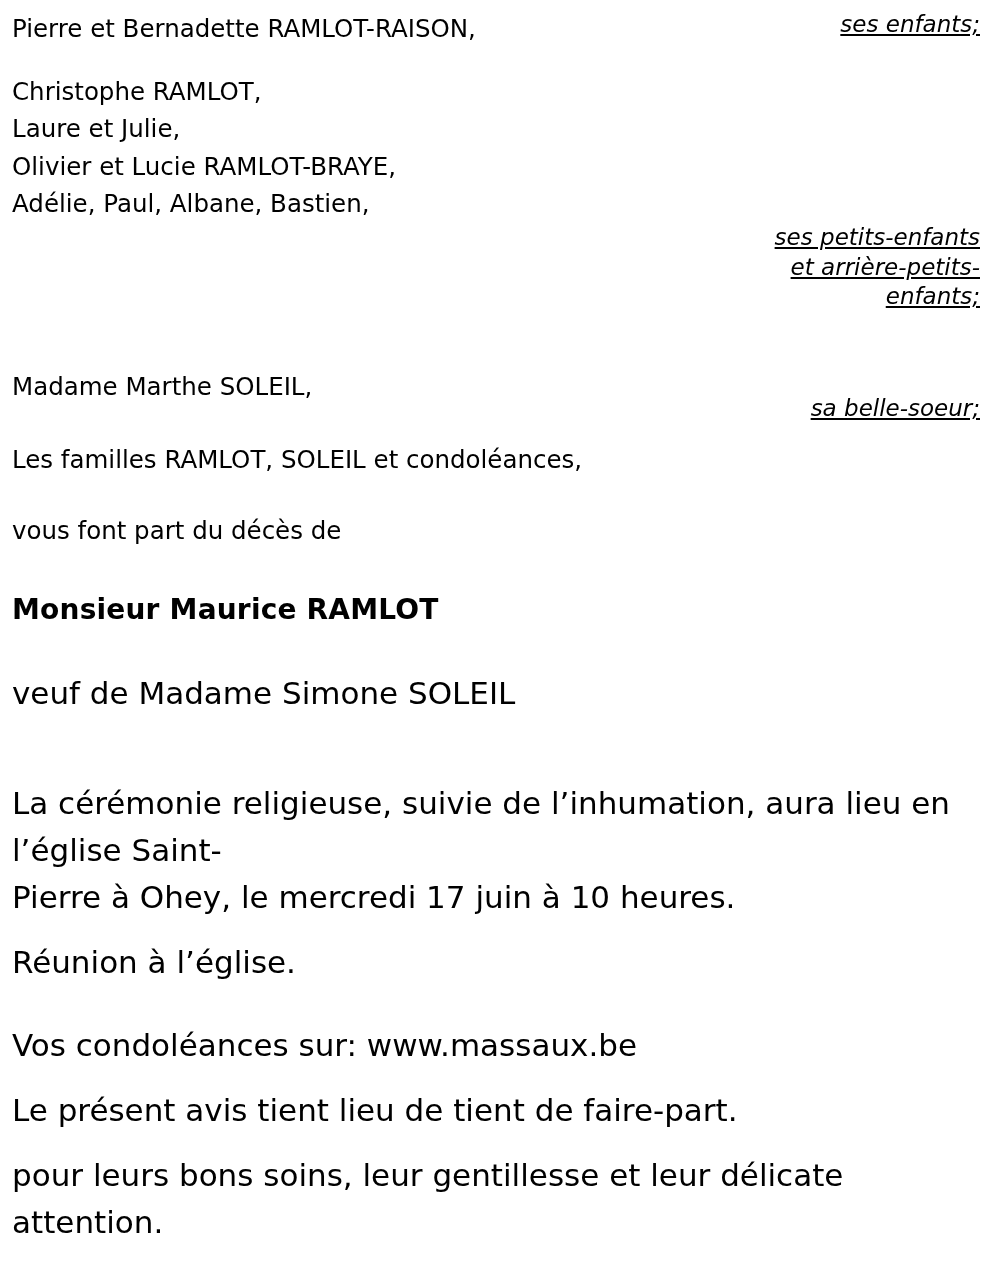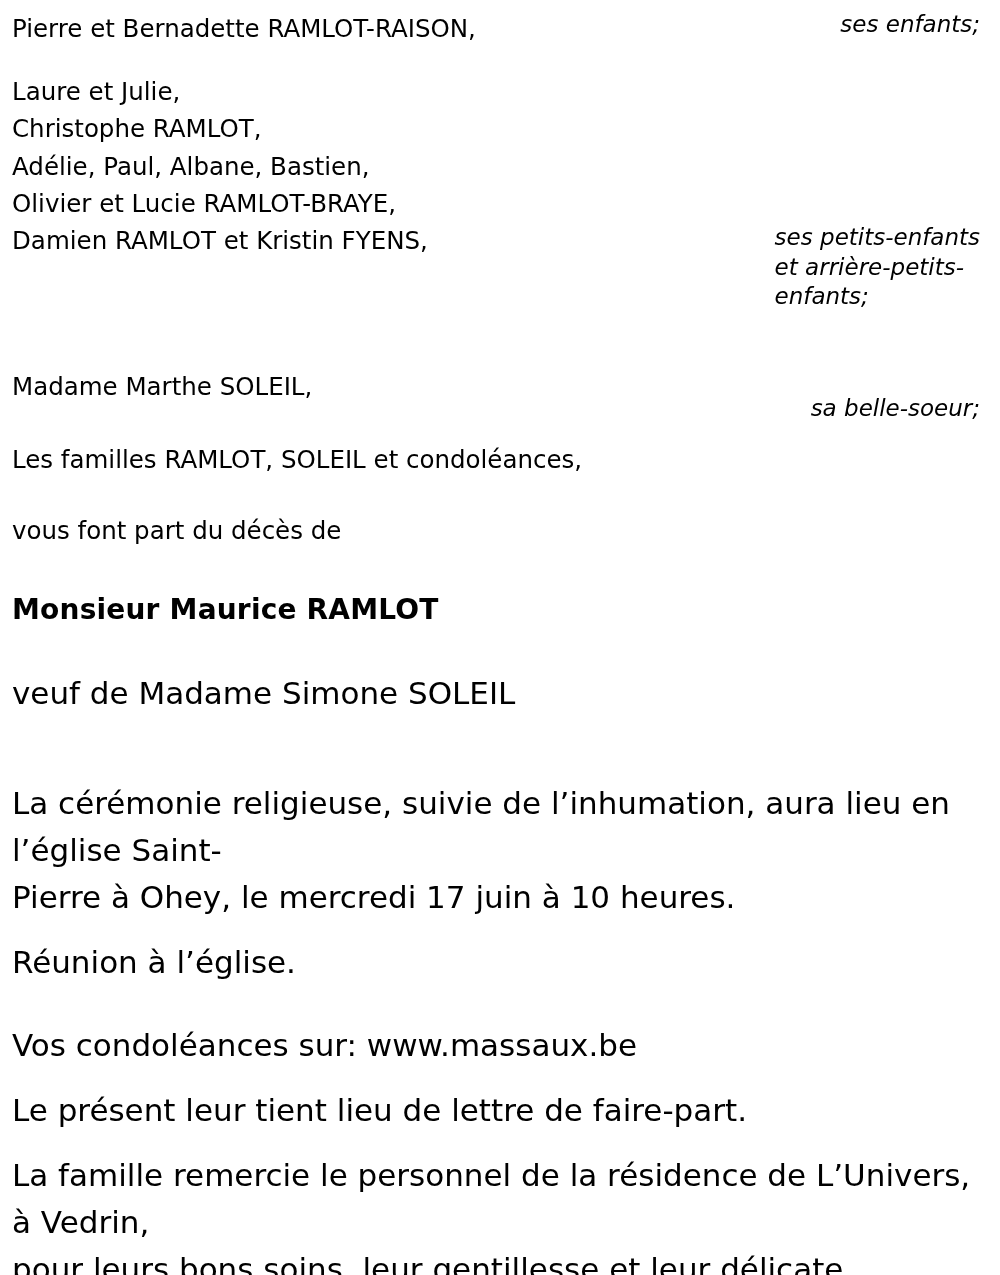--- a/index.html
+++ b/index.html
@@ -28,23 +28,25 @@
     justify-content: space-between;
     width: 100%;
   }
   .names {
     flex: 1 1 auto;
   }
   .relation {
     font-style: italic;
     font-size: 23px;
     line-height: 1.28;
+    text-align: right;
     white-space: pre-wrap;
     flex: 0 0 auto;
     max-width: 310px;
+    text-decoration: underline;
   }
   .sp-2 { height: 18px; }
   .sp-3 { height: 26px; }
   .sp-4 { height: 34px; }
   .sp-5 { height: 44px; }
   .sp-6 { height: 56px; }
   .name-line {
     font-size: 24.5px;
     line-height: 1.52;
     margin: 0;
@@ -76,25 +78,24 @@
     <div class="names">
       <p class="name-line">Pierre et Bernadette RAMLOT-RAISON,</p>
     </div>
     <div class="relation">ses enfants;</div>
   </div>
 
   <div class="sp-3"></div>
 
   <div class="row">
     <div class="names">
+      <p class="name-line">Christophe RAMLOT,</p>
       <p class="name-line">Laure et Julie,</p>
-      <p class="name-line">Christophe RAMLOT,</p>
+      <p class="name-line">Olivier et Lucie RAMLOT-BRAYE,</p>
       <p class="name-line">Adélie, Paul, Albane, Bastien,</p>
-      <p class="name-line">Olivier et Lucie RAMLOT-BRAYE,</p>
-      <p class="name-line">Damien RAMLOT et Kristin FYENS,</p>
     </div>
     <div class="relation" style="margin-top:150px;">ses petits-enfants
 et arrière-petits-
 enfants;</div>
   </div>
 
   <div class="sp-6"></div>
 
   <div class="row">
     <div class="names">
@@ -135,22 +136,21 @@
 
   <div class="sp-2"></div>
 
 
   <div class="sp-2"></div>
 
   <p class="body-line">Vos condoléances sur: www.massaux.be</p>
 
   <div class="sp-2"></div>
 
-  <p class="body-line">Le présent leur tient lieu de lettre de faire-part.</p>
+  <p class="body-line">Le présent avis tient lieu de tient de faire-part.</p>
 
   <div class="sp-2"></div>
 
   <div class="block">
-    <p class="body-line">La famille remercie le personnel de la résidence de L’Univers, à Vedrin,</p>
     <p class="body-line">pour leurs bons soins, leur gentillesse et leur délicate attention.</p>
   </div>
 
 </div>
 
 </body></html>

